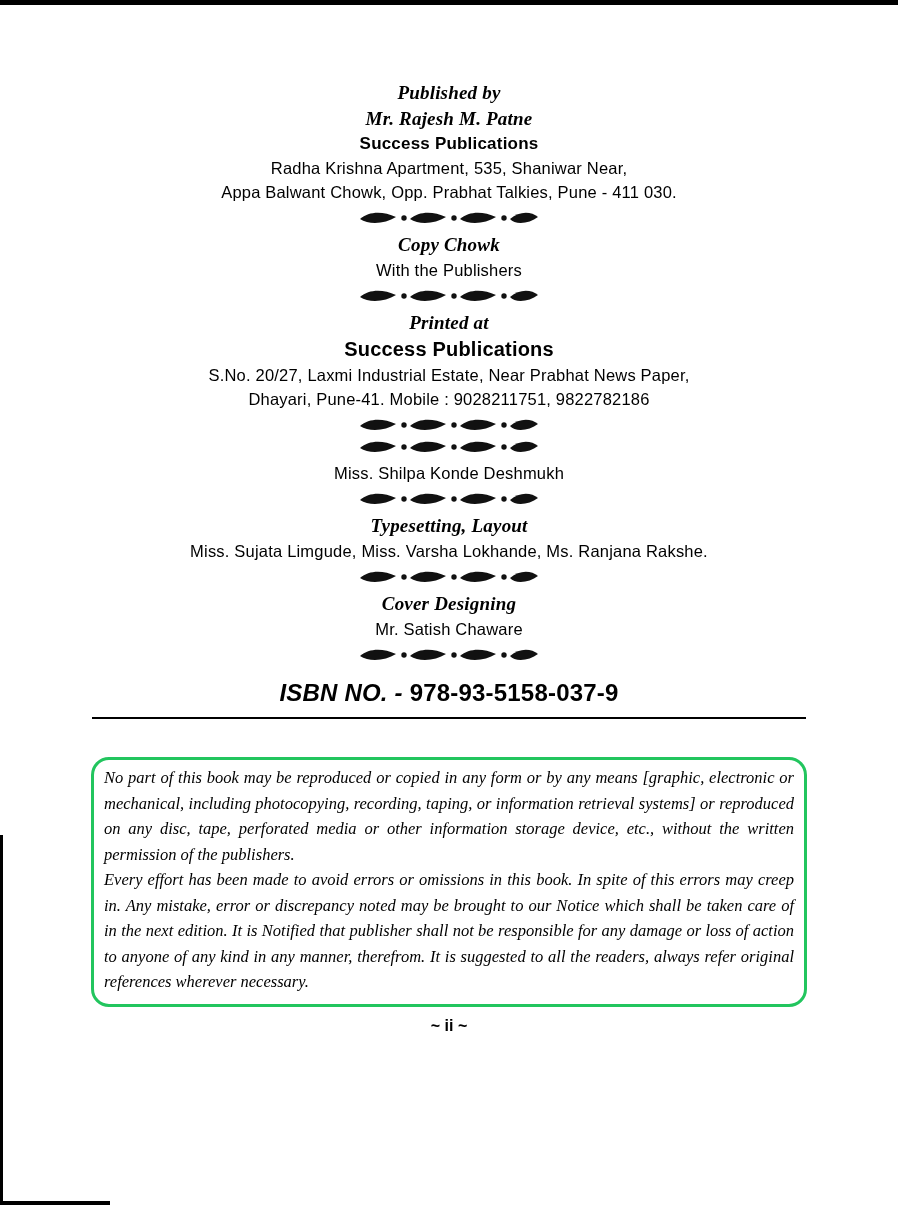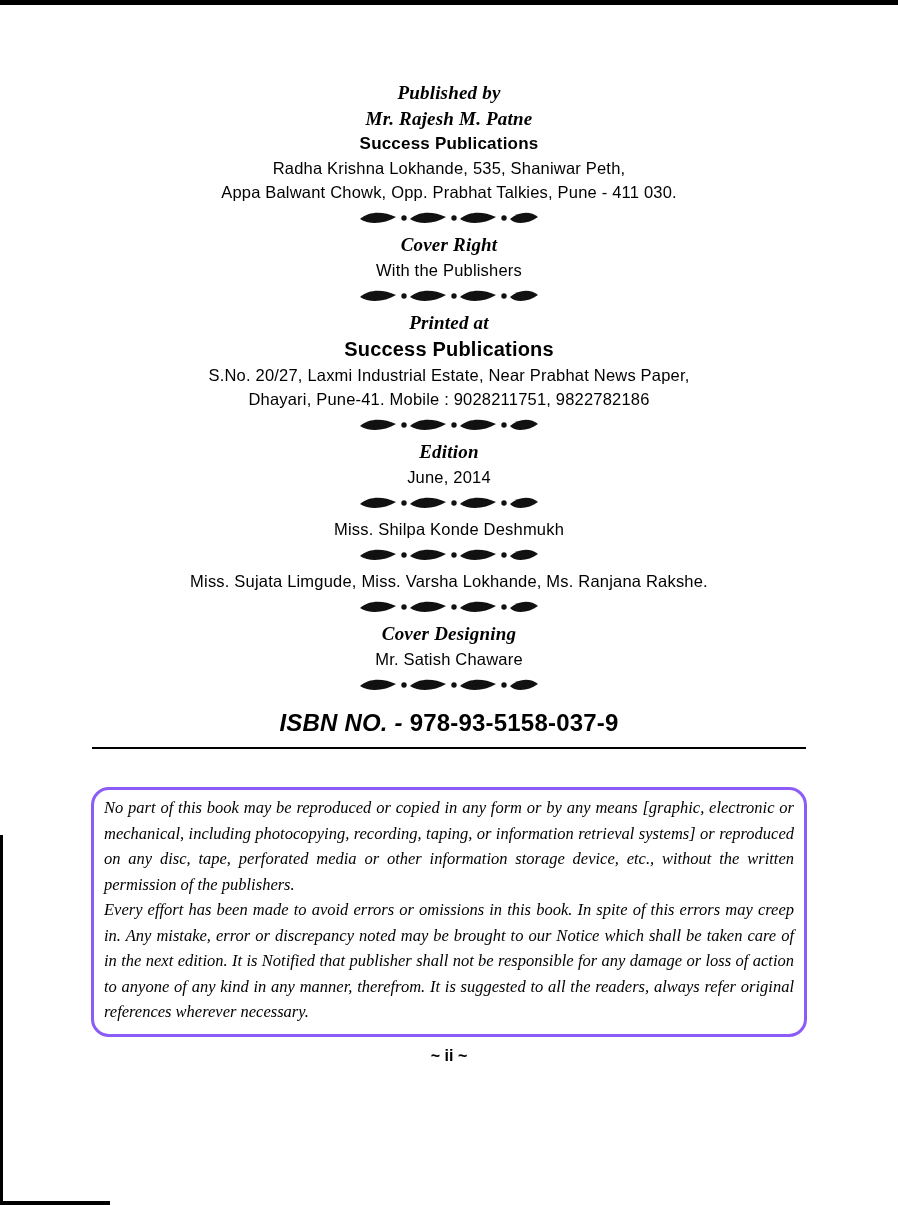--- a/index.html
+++ b/index.html
@@ -63,21 +63,21 @@
   .rule {
     width: 714px;
     margin: 10px auto 0 auto;
     border: 0;
     border-top: 2.5px solid #000;
   }
 
   .notice {
     width: 690px;
     margin: 38px auto 8px auto;
-    border: 3px solid #8b5cf6;
+    border: 3px solid #22c55e;
     border-radius: 18px;
     padding: 5px 10px 9px 10px;
     text-align: justify;
     font-family: "Liberation Serif", serif;
     font-style: italic;
     font-size: 16.5px;
     line-height: 25.5px;
   }
   .notice p { margin: 0; }
 
@@ -94,40 +94,40 @@
 <div class="edge-top"></div>
 <div class="edge-left"></div>
 <div class="edge-bottom"></div>
 
 <div class="page">
 
   <section>
     <div class="heading">Published by</div>
     <div class="heading">Mr. Rajesh M. Patne</div>
     <div class="bold-sans">Success Publications</div>
-    <div class="body-line">Radha Krishna Lokhande, 535, Shaniwar Peth,</div>
+    <div class="body-line">Radha Krishna Apartment, 535, Shaniwar Near,</div>
     <div class="body-line">Appa Balwant Chowk, Opp. Prabhat Talkies, Pune - 411 030.</div>
   </section>
 
   <div class="ornament">
   <svg viewBox="0 0 180 16" width="180" height="16" xmlns="http://www.w3.org/2000/svg" aria-hidden="true">
     <g fill="#111">
       <path d="M1 9 C10 1 24 1 37 7 C26 14 10 15 1 9 Z"></path>
       <circle cx="45" cy="8" r="2.7"></circle>
       <path d="M51 9 C60 1 74 1 87 7 C76 14 60 15 51 9 Z"></path>
       <circle cx="95" cy="8" r="2.7"></circle>
       <path d="M101 9 C110 1 124 1 137 7 C126 14 110 15 101 9 Z"></path>
       <circle cx="145" cy="8" r="2.7"></circle>
       <path d="M151 9 C160 1 172 1 179 7 C170 14 156 15 151 9 Z"></path>
     </g>
   </svg>
 </div>
 
   <section>
-    <div class="heading">Cover Right</div>
+    <div class="heading">Copy Chowk</div>
     <div class="body-line">With the Publishers</div>
   </section>
 
   <div class="ornament">
   <svg viewBox="0 0 180 16" width="180" height="16" xmlns="http://www.w3.org/2000/svg" aria-hidden="true">
     <g fill="#111">
       <path d="M1 9 C10 1 24 1 37 7 C26 14 10 15 1 9 Z"></path>
       <circle cx="45" cy="8" r="2.7"></circle>
       <path d="M51 9 C60 1 74 1 87 7 C76 14 60 15 51 9 Z"></path>
       <circle cx="95" cy="8" r="2.7"></circle>
@@ -152,24 +152,20 @@
       <circle cx="45" cy="8" r="2.7"></circle>
       <path d="M51 9 C60 1 74 1 87 7 C76 14 60 15 51 9 Z"></path>
       <circle cx="95" cy="8" r="2.7"></circle>
       <path d="M101 9 C110 1 124 1 137 7 C126 14 110 15 101 9 Z"></path>
       <circle cx="145" cy="8" r="2.7"></circle>
       <path d="M151 9 C160 1 172 1 179 7 C170 14 156 15 151 9 Z"></path>
     </g>
   </svg>
 </div>
 
-  <section>
-    <div class="heading">Edition</div>
-    <div class="body-line">June, 2014</div>
-  </section>
 
   <div class="ornament">
   <svg viewBox="0 0 180 16" width="180" height="16" xmlns="http://www.w3.org/2000/svg" aria-hidden="true">
     <g fill="#111">
       <path d="M1 9 C10 1 24 1 37 7 C26 14 10 15 1 9 Z"></path>
       <circle cx="45" cy="8" r="2.7"></circle>
       <path d="M51 9 C60 1 74 1 87 7 C76 14 60 15 51 9 Z"></path>
       <circle cx="95" cy="8" r="2.7"></circle>
       <path d="M101 9 C110 1 124 1 137 7 C126 14 110 15 101 9 Z"></path>
       <circle cx="145" cy="8" r="2.7"></circle>
@@ -190,20 +186,21 @@
       <path d="M51 9 C60 1 74 1 87 7 C76 14 60 15 51 9 Z"></path>
       <circle cx="95" cy="8" r="2.7"></circle>
       <path d="M101 9 C110 1 124 1 137 7 C126 14 110 15 101 9 Z"></path>
       <circle cx="145" cy="8" r="2.7"></circle>
       <path d="M151 9 C160 1 172 1 179 7 C170 14 156 15 151 9 Z"></path>
     </g>
   </svg>
 </div>
 
   <section>
+    <div class="heading">Typesetting, Layout</div>
     <div class="body-line">Miss. Sujata Limgude, Miss. Varsha Lokhande, Ms. Ranjana Rakshe.</div>
   </section>
 
   <div class="ornament">
   <svg viewBox="0 0 180 16" width="180" height="16" xmlns="http://www.w3.org/2000/svg" aria-hidden="true">
     <g fill="#111">
       <path d="M1 9 C10 1 24 1 37 7 C26 14 10 15 1 9 Z"></path>
       <circle cx="45" cy="8" r="2.7"></circle>
       <path d="M51 9 C60 1 74 1 87 7 C76 14 60 15 51 9 Z"></path>
       <circle cx="95" cy="8" r="2.7"></circle>

